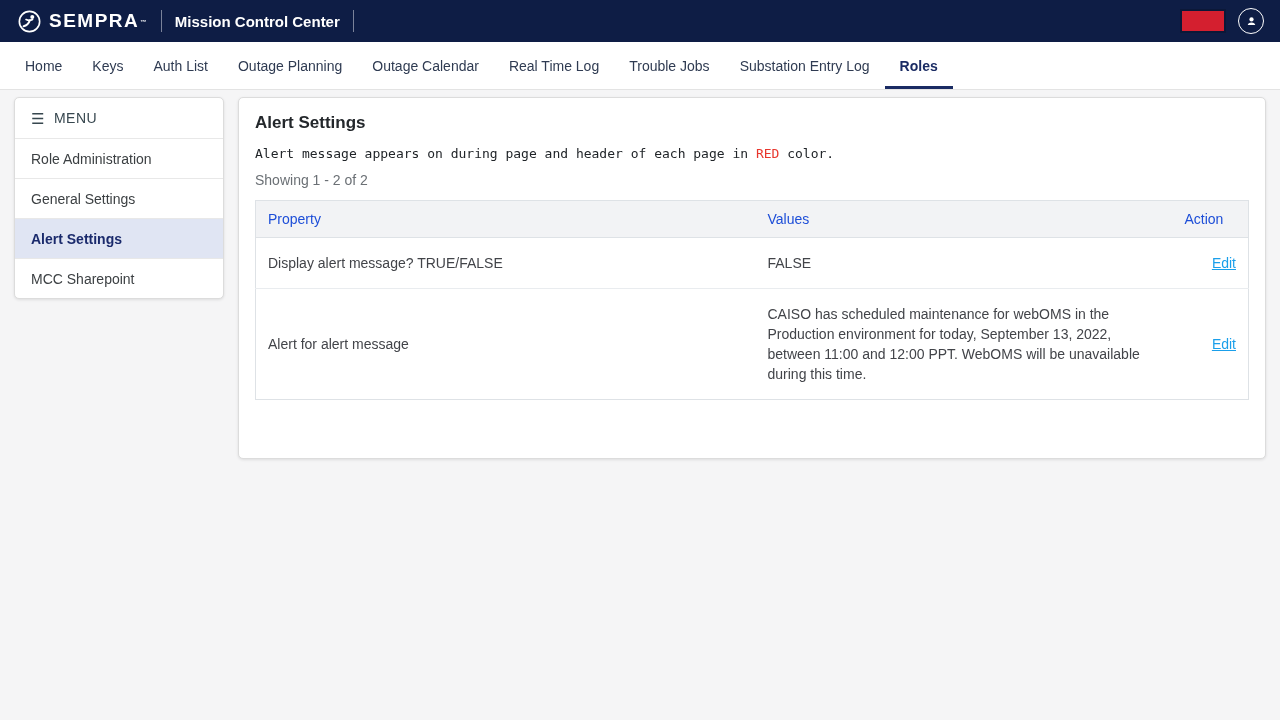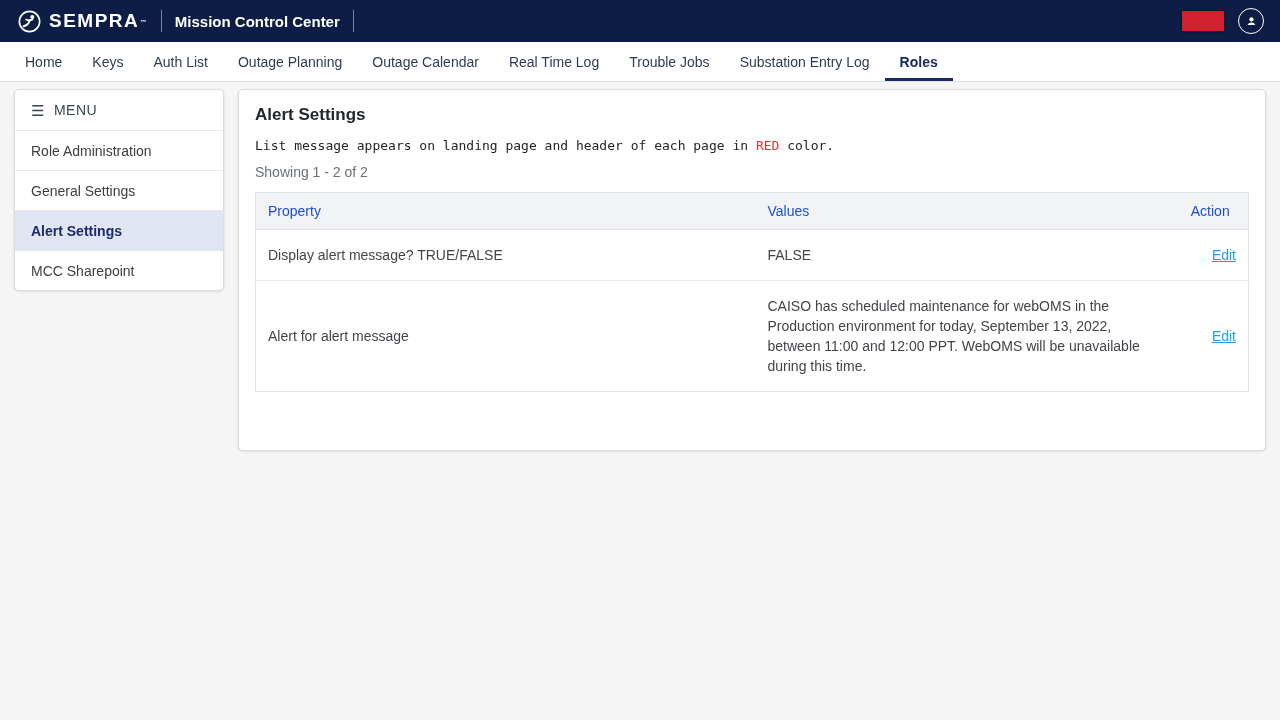--- a/index.html
+++ b/index.html
@@ -36,21 +36,21 @@
   }
   .avatar-btn {
     width:26px; height:26px; border:1.5px solid #fff; border-radius:50%;
     display:flex; align-items:center; justify-content:center; cursor:pointer;
     background:transparent;
   }
   .avatar-btn svg { width:15px; height:15px; }
 
   
   .tab-nav {
-    height:40px; background:#fff; border-bottom:1px solid #e3e3e3;
+    height:48px; background:#fff; border-bottom:1px solid #e3e3e3;
     display:flex; align-items:stretch; padding-left:10px;
   }
   .tab {
     display:flex; align-items:center; padding:0 15px;
     font-size:14px; color:#2f3b52; cursor:pointer; white-space:nowrap;
   }
   .tab.active {
     color:#1a2b63; font-weight:bold;
     box-shadow: inset 0 -3px 0 #1a2b63;
   }
@@ -90,21 +90,21 @@
   .showing { font-size:14px; color:#6b7075; margin-bottom:12px; }
 
   table.props {
     width:100%; border-collapse:collapse; border:1px solid #dee2e6;
     font-size:14px;
   }
   table.props thead th {
     background:#f2f3f5; text-align:left; font-weight:normal; color:#1d4ed8;
     padding:10px 12px; border-bottom:1px solid #dee2e6;
   }
-  table.props th.col-action { text-align:center; width:76px; }
+  table.props th.col-action { text-align:left; width:76px; }
   table.props th.col-property { width:500px; }
   table.props tbody td {
     padding:15px 12px; color:#424449; vertical-align:middle;
     border-bottom:1px solid #e9ecef; line-height:20px;
   }
   table.props tbody tr:last-child td { border-bottom:none; }
   td.cell-action { text-align:right; }
   a.edit-link { color:#1a9fea; text-decoration:underline; cursor:pointer; }
 </style>
 </head>
@@ -157,21 +157,21 @@
     </div>
     <div class="side-item">Role Administration</div>
     <div class="side-item">General Settings</div>
     <div class="side-item active">Alert Settings</div>
     <div class="side-item">MCC Sharepoint</div>
   </aside>
 
   <section class="card content">
     <h1>Alert Settings</h1>
 
-    <p class="note"><span>List message appears on landing page and header of each page in </span><span class="red">RED</span><span> color.</span></p>
+    <p class="note"><span>Alert message appears on during page and header of each page in </span><span class="red">RED</span><span> color.</span></p>
 
     <div class="showing">Showing 1 - 2 of 2</div>
 
     <table class="props">
       <thead>
         <tr>
           <th class="col-property">Property</th>
           <th class="col-values">Values</th>
           <th class="col-action">Action</th>
         </tr>

